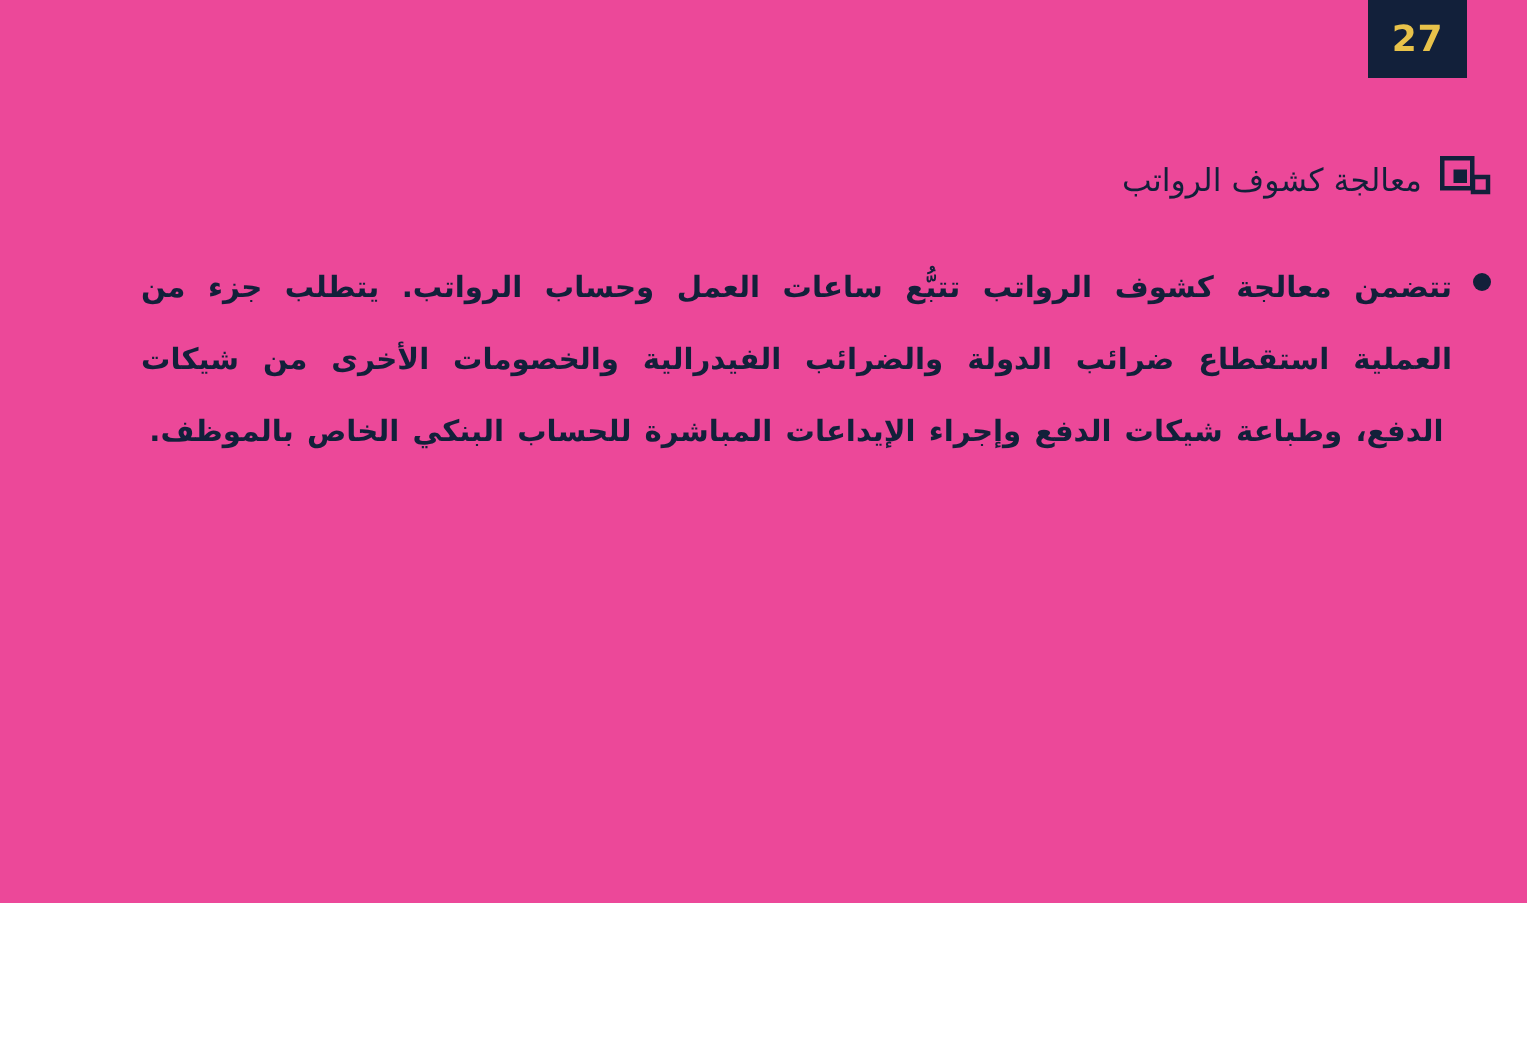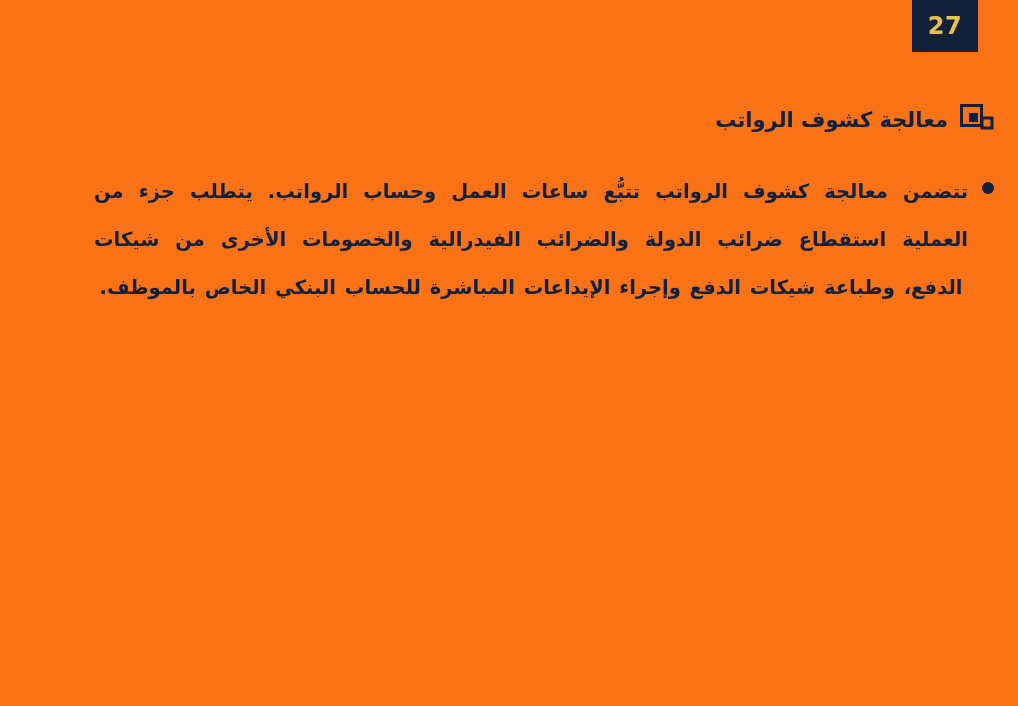--- a/index.html
+++ b/index.html
@@ -11,22 +11,22 @@
     height: 706px;
     background: #ffffff;
     font-family: "DejaVu Sans", "Liberation Sans", sans-serif;
     overflow: hidden;
     position: relative;
   }
 
   .slide {
     position: relative;
     width: 1018px;
-    height: 706px;
-    background: #f97316;
+    height: 602px;
+    background: #ec4899;
   }
 
   
   .page-badge {
     position: absolute;
     top: 0;
     right: 40px;
     width: 66px;
     height: 52px;
     background: #12203a;
@@ -57,21 +57,21 @@
     width: 34px;
     height: 34px;
     margin-left: 12px;
     flex: 0 0 auto;
     position: relative;
   }
   .title-icon svg { display: block; }
 
   .title-text {
     font-size: 21px;
-    font-weight: bold;
+    font-weight: normal;
     color: #12203a;
     line-height: 1.3;
     white-space: nowrap;
   }
 
   
   .body-area {
     position: absolute;
     top: 168px;
     right: 24px;

